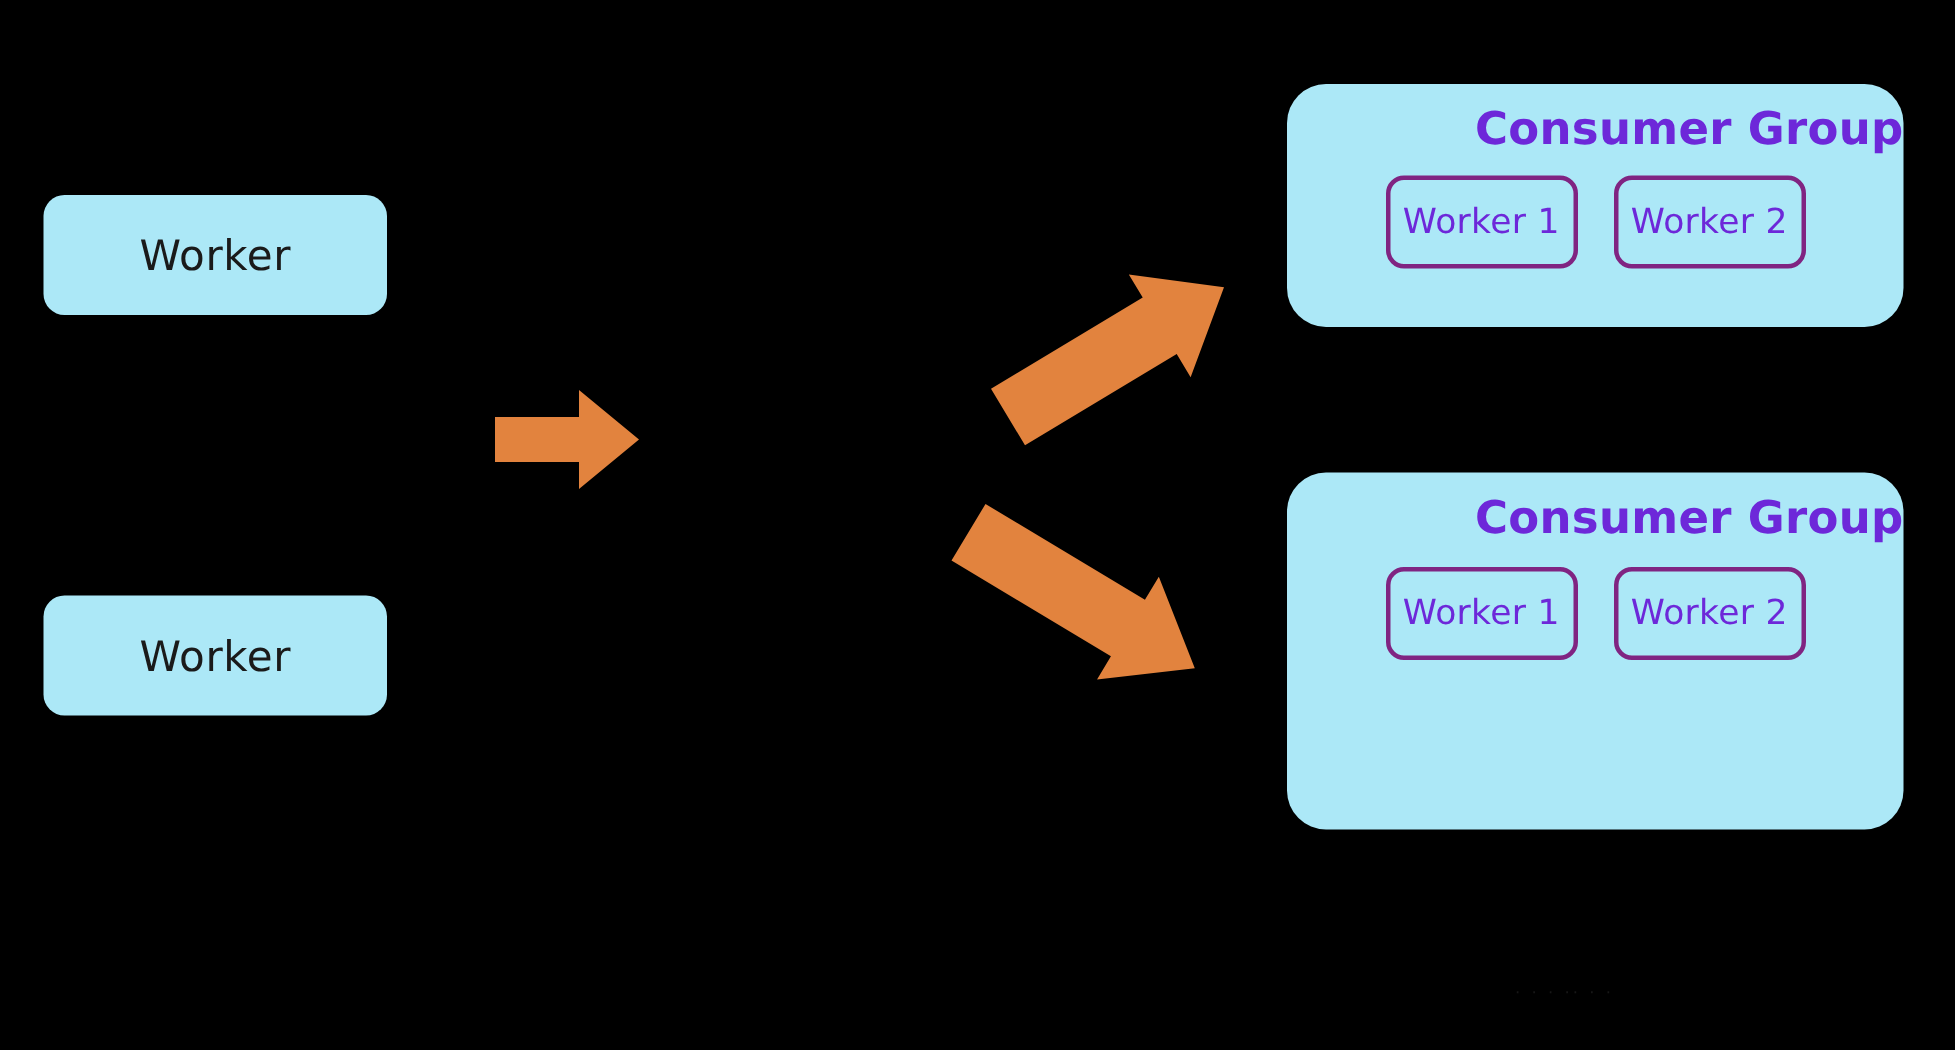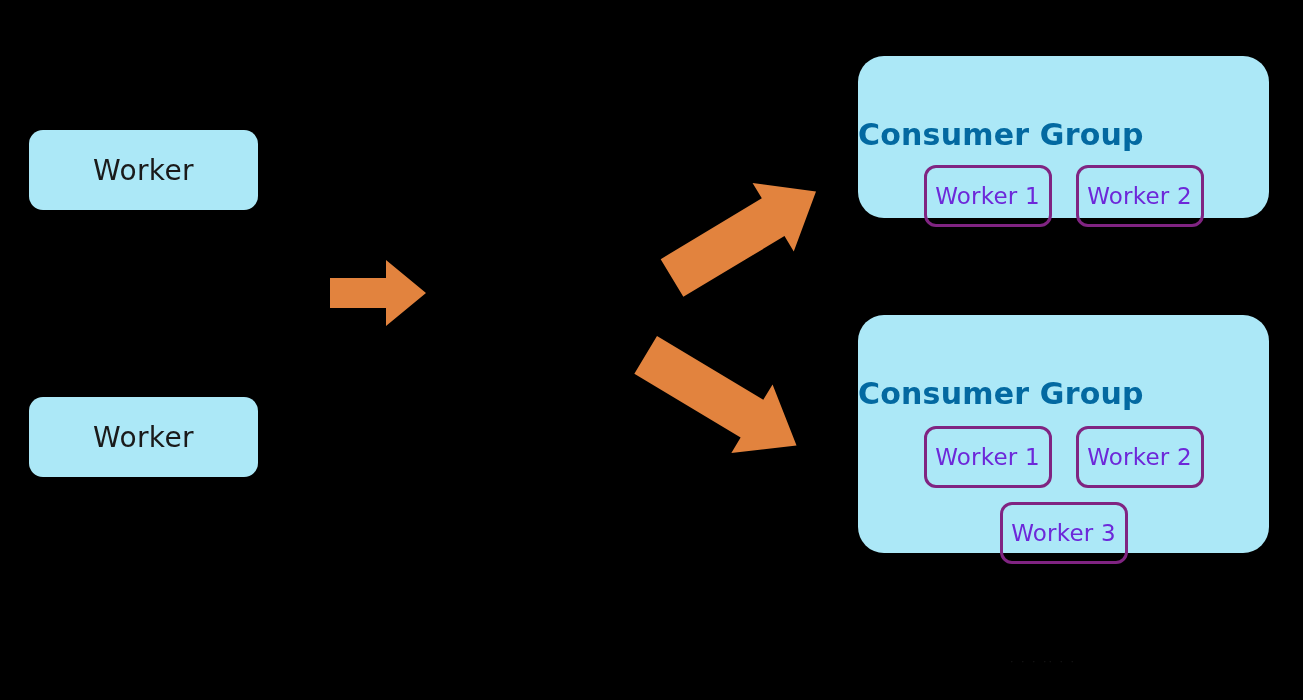--- a/index.html
+++ b/index.html
@@ -56,28 +56,27 @@
   .consumer-group {
     position: absolute;
     background: #ACE8F7;
     border-radius: 26px;
     box-sizing: border-box;
   }
   #consumer-group-1 { left: 858px; top: 56px;  width: 411px; height: 162px; }
   #consumer-group-2 { left: 858px; top: 315px; width: 411px; height: 238px; }
 
   .group-title {
-    text-align: left;
-    color: #0369a1;
+    text-align: right;
+    color: #6d28d9;
     font-weight: bold;
     font-size: 30px;
     letter-spacing: 0.2px;
     padding-top: 14px;
     line-height: 1.15;
-    margin-top: 48px;
   }
 
   .worker-grid {
     display: flex;
     flex-wrap: wrap;
     justify-content: center;
     gap: 14px 24px;
     padding: 12px 30px 0 30px;
     box-sizing: border-box;
   }
@@ -169,21 +168,18 @@
 
   <div id="consumer-group-2" class="consumer-group">
     <div class="group-title">Consumer Group</div>
     <div class="worker-grid">
       <div class="worker-chip">
         <span>Worker 1</span>
       </div>
       <div class="worker-chip">
         <span>Worker 2</span>
       </div>
-      <div class="worker-chip">
-        <span>Worker 3</span>
-      </div>
     </div>
   </div>
 
   <div id="watermark">· · · ·· ·   ·</div>
 
 </div>
 
 </body></html>

